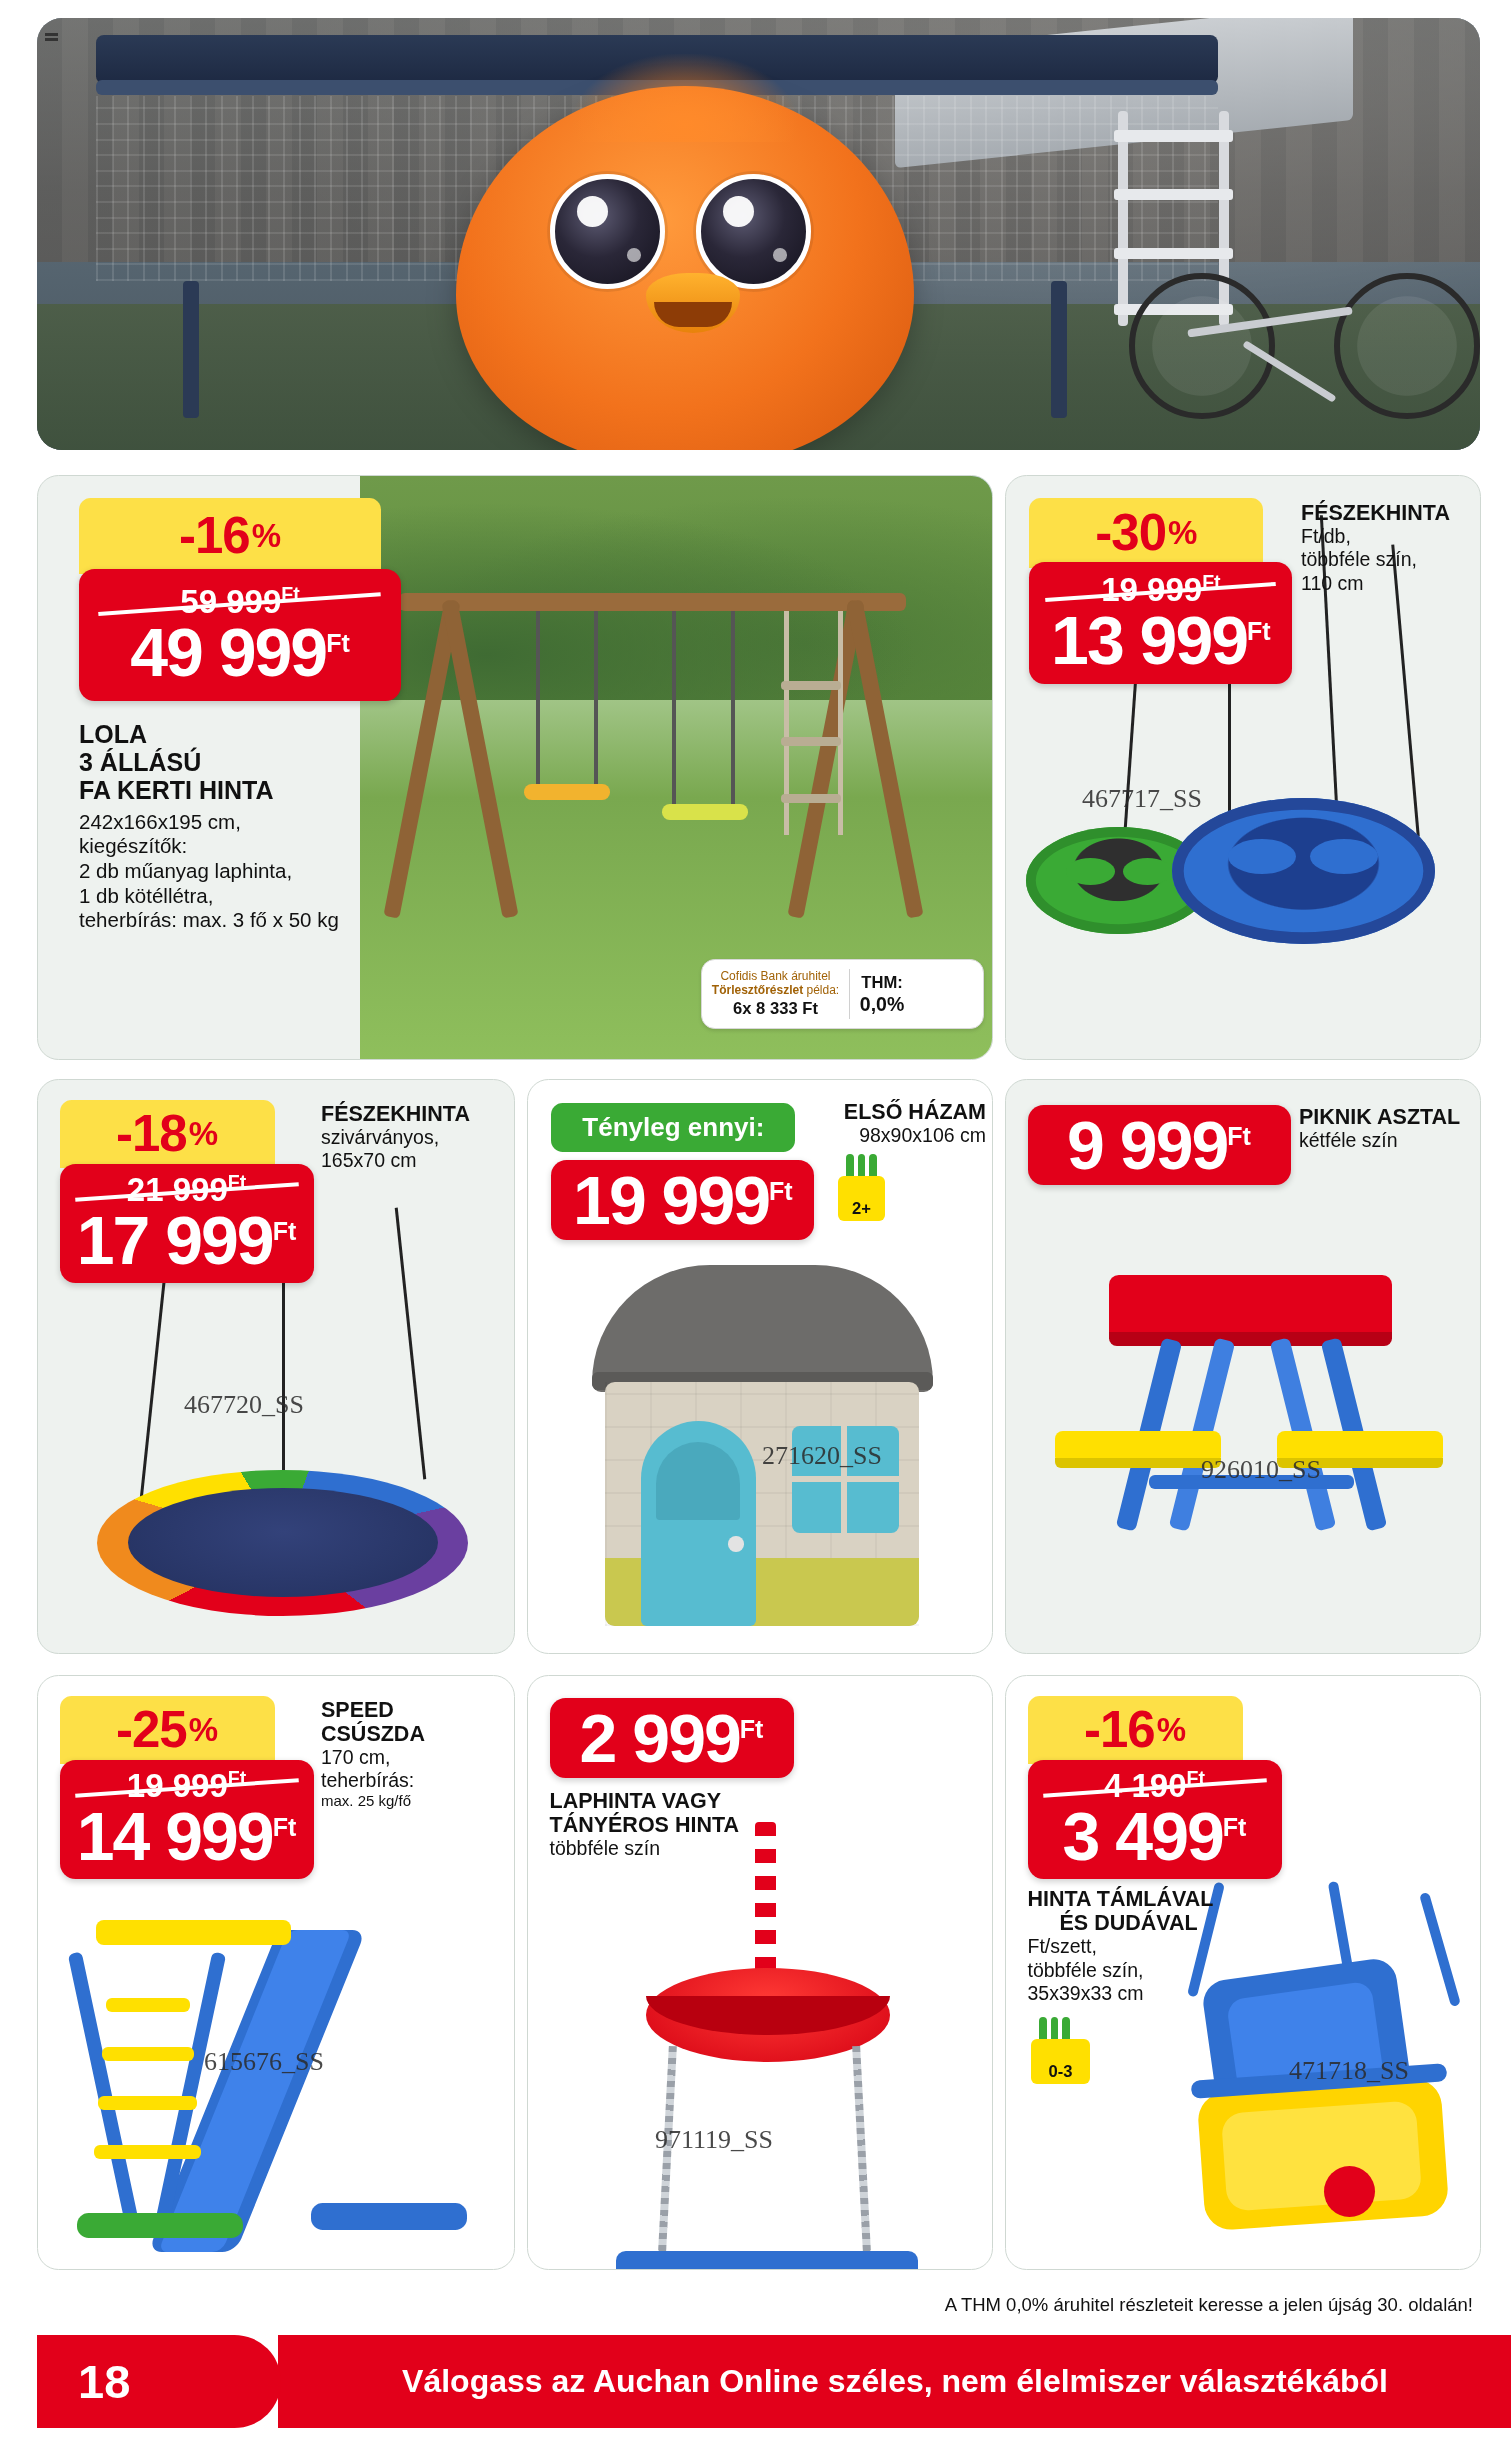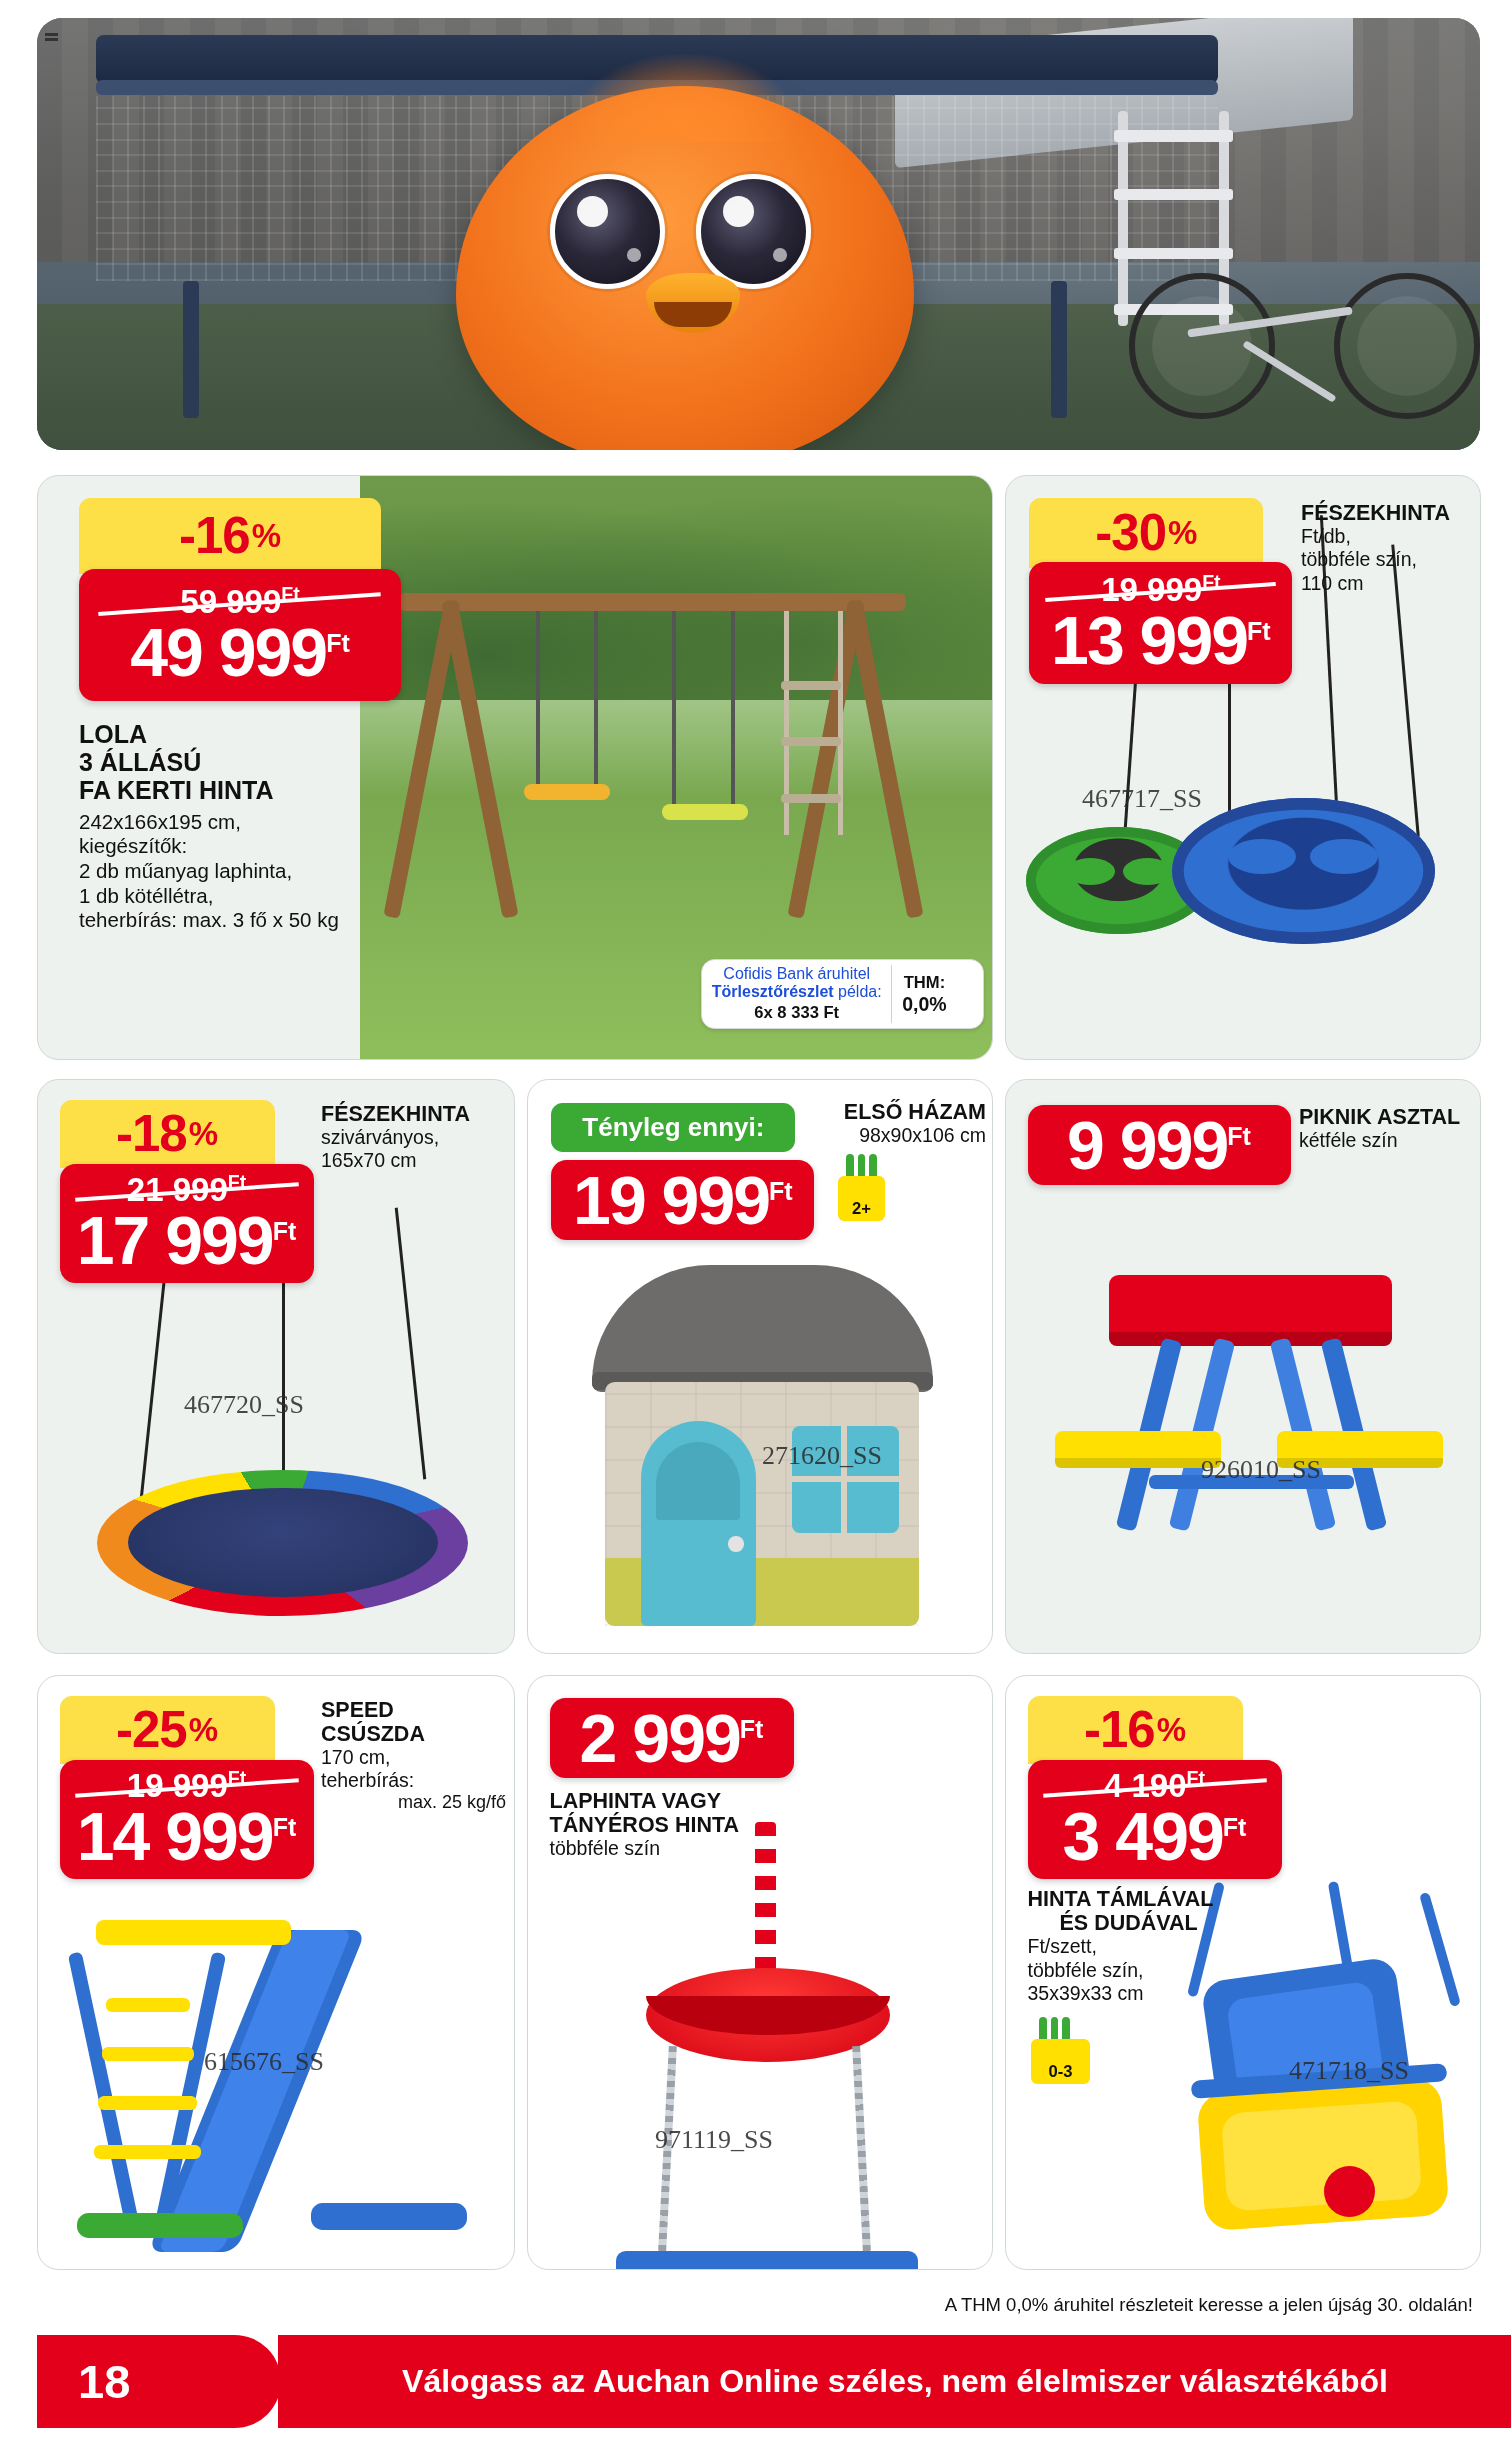--- a/index.html
+++ b/index.html
@@ -172,21 +172,21 @@
     font-size:26px; color:#2a2a2a; opacity:.85;
   }
 
   
   .cofidis {
     position:absolute; background:#fff; border-radius:13.7px;
     border:1px solid #d8d8d8; display:flex; align-items:center; padding:5.9px 9.8px;
     box-shadow:0 2px 3.9px rgba(0,0,0,.12);
   }
   .cofidis .left { text-align:center; padding-right:9.8px; border-right:1px solid #d0d0d0; }
-  .cofidis .l1 { font-size:16px; color:#1d4ed8; }
+  .cofidis .l1 { font-size:12px; color:#a16207; }
   .cofidis .l1 b { font-weight:bold; }
   .cofidis .l2 { font-size:16.6px; font-weight:bold; color:#111; margin-top:2px;}
   .cofidis .right { padding-left:9.8px; text-align:center; }
   .cofidis .r1 { font-size:16.6px; font-weight:bold; }
   .cofidis .r2 { font-size:19.5px; font-weight:bold; }
 
   .green-pill {
     position:absolute; background:#3aaa35; color:#fff; font-weight:bold;
     border-radius:11.7px; display:flex; align-items:center; justify-content:center;
     font-size:29px;
@@ -529,21 +529,21 @@
     <div class="newprice">
       <span>14 999</span><span class="ft">Ft</span>
     </div>
   </div>
 
   <div class="title-blk" style="left:283px; top:21.5px; width:185px;">
     <div class="t-bold" style="font-size:21.5px;">SPEED</div>
     <div class="t-bold" style="font-size:21.5px;">CSÚSZDA</div>
     <div class="t-reg" style="font-size:19.5px;">170 cm,</div>
     <div class="t-reg" style="font-size:19.5px;">teherbírás:</div>
-    <div class="t-reg" style="font-size:18px;text-align:right;">max. 25 kg/fő</div>
+    <div class="t-reg" style="font-size:15px;">max. 25 kg/fő</div>
   </div>
 
   <div class="label-img" style="left:166px; top:371px;">615676_SS</div>
 </div>
 
 <div class="card white" style="left:527px; top:1675px; width:466px; height:595px;">
 
   <div class="ph" style="left:19.5px; top:146px; width:429px; height:439px;">
 
     <div class="ph" style="left:207px; top:0; width:21.5px; height:185px;

